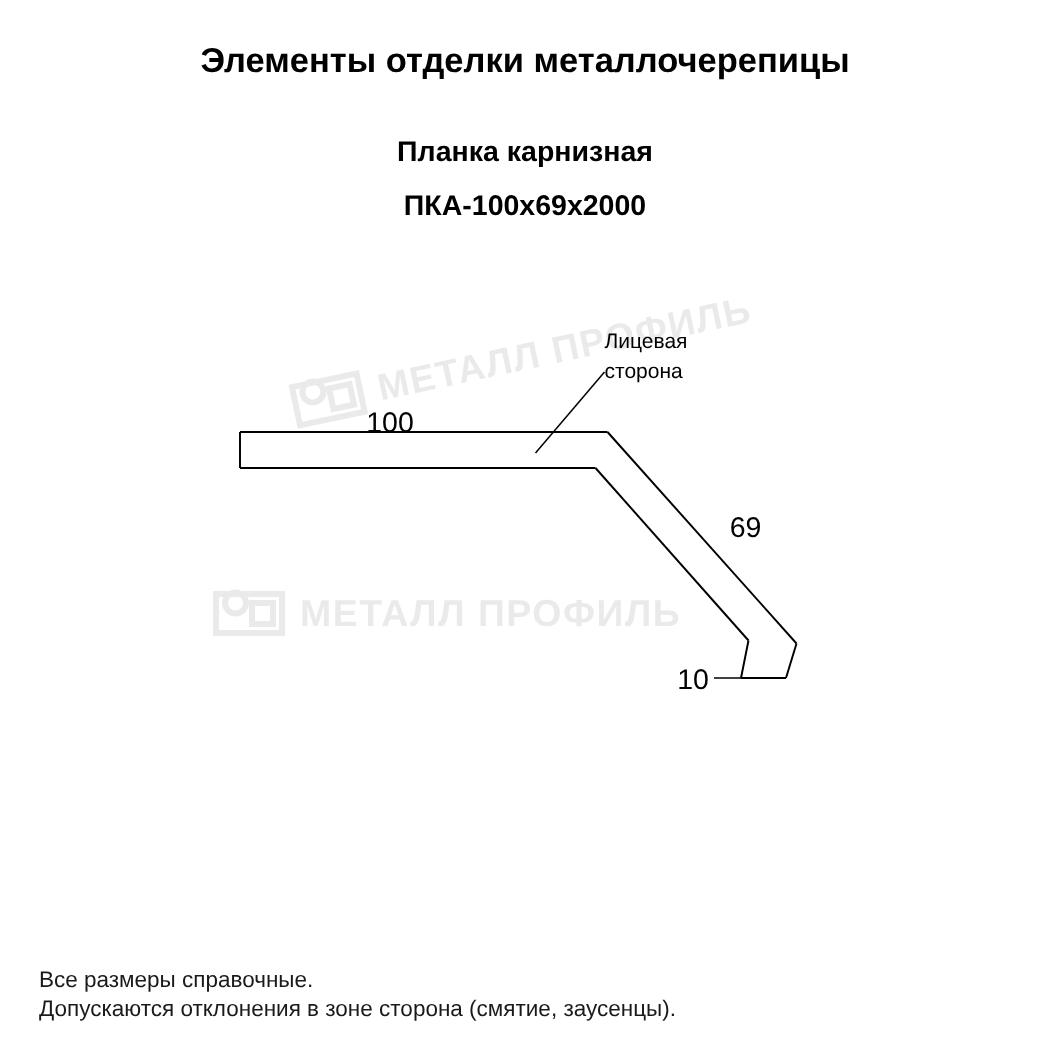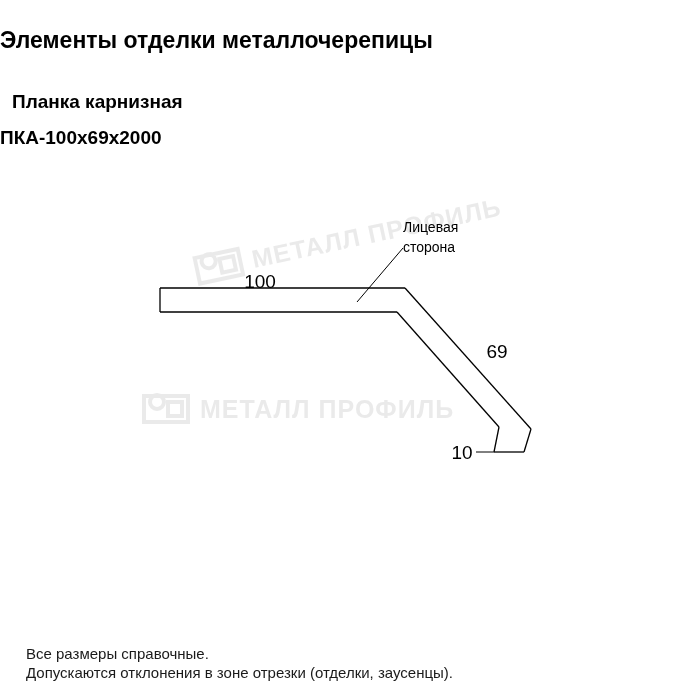--- a/index.html
+++ b/index.html
@@ -18,21 +18,21 @@
   .page {
     position: relative;
     width: 700px;
     height: 700px;
   }
   .title-block {
     position: absolute;
     top: 26px;
     left: 0;
     width: 700px;
-    text-align: left;
+    text-align: center;
   }
   .main-title {
     font-size: 23px;
     font-weight: bold;
     letter-spacing: 0px;
     line-height: 28px;
     margin: 0;
   }
   .sub-title {
     font-size: 19px;
@@ -167,16 +167,16 @@
       <g>
         <line x1="476" y1="272" x2="494" y2="272" stroke="#000000" stroke-width="1"></line>
         <text x="462" y="279" font-size="19" text-anchor="middle" fill="#000000">10</text>
       </g>
 
     </svg>
   </div>
 
   <div class="footer">
     <div>Все размеры справочные.</div>
-    <div>Допускаются отклонения в зоне отрезки (отделки, заусенцы).</div>
+    <div>Допускаются отклонения в зоне сторона (смятие, заусенцы).</div>
   </div>
 
 </div>
 
 </body></html>

